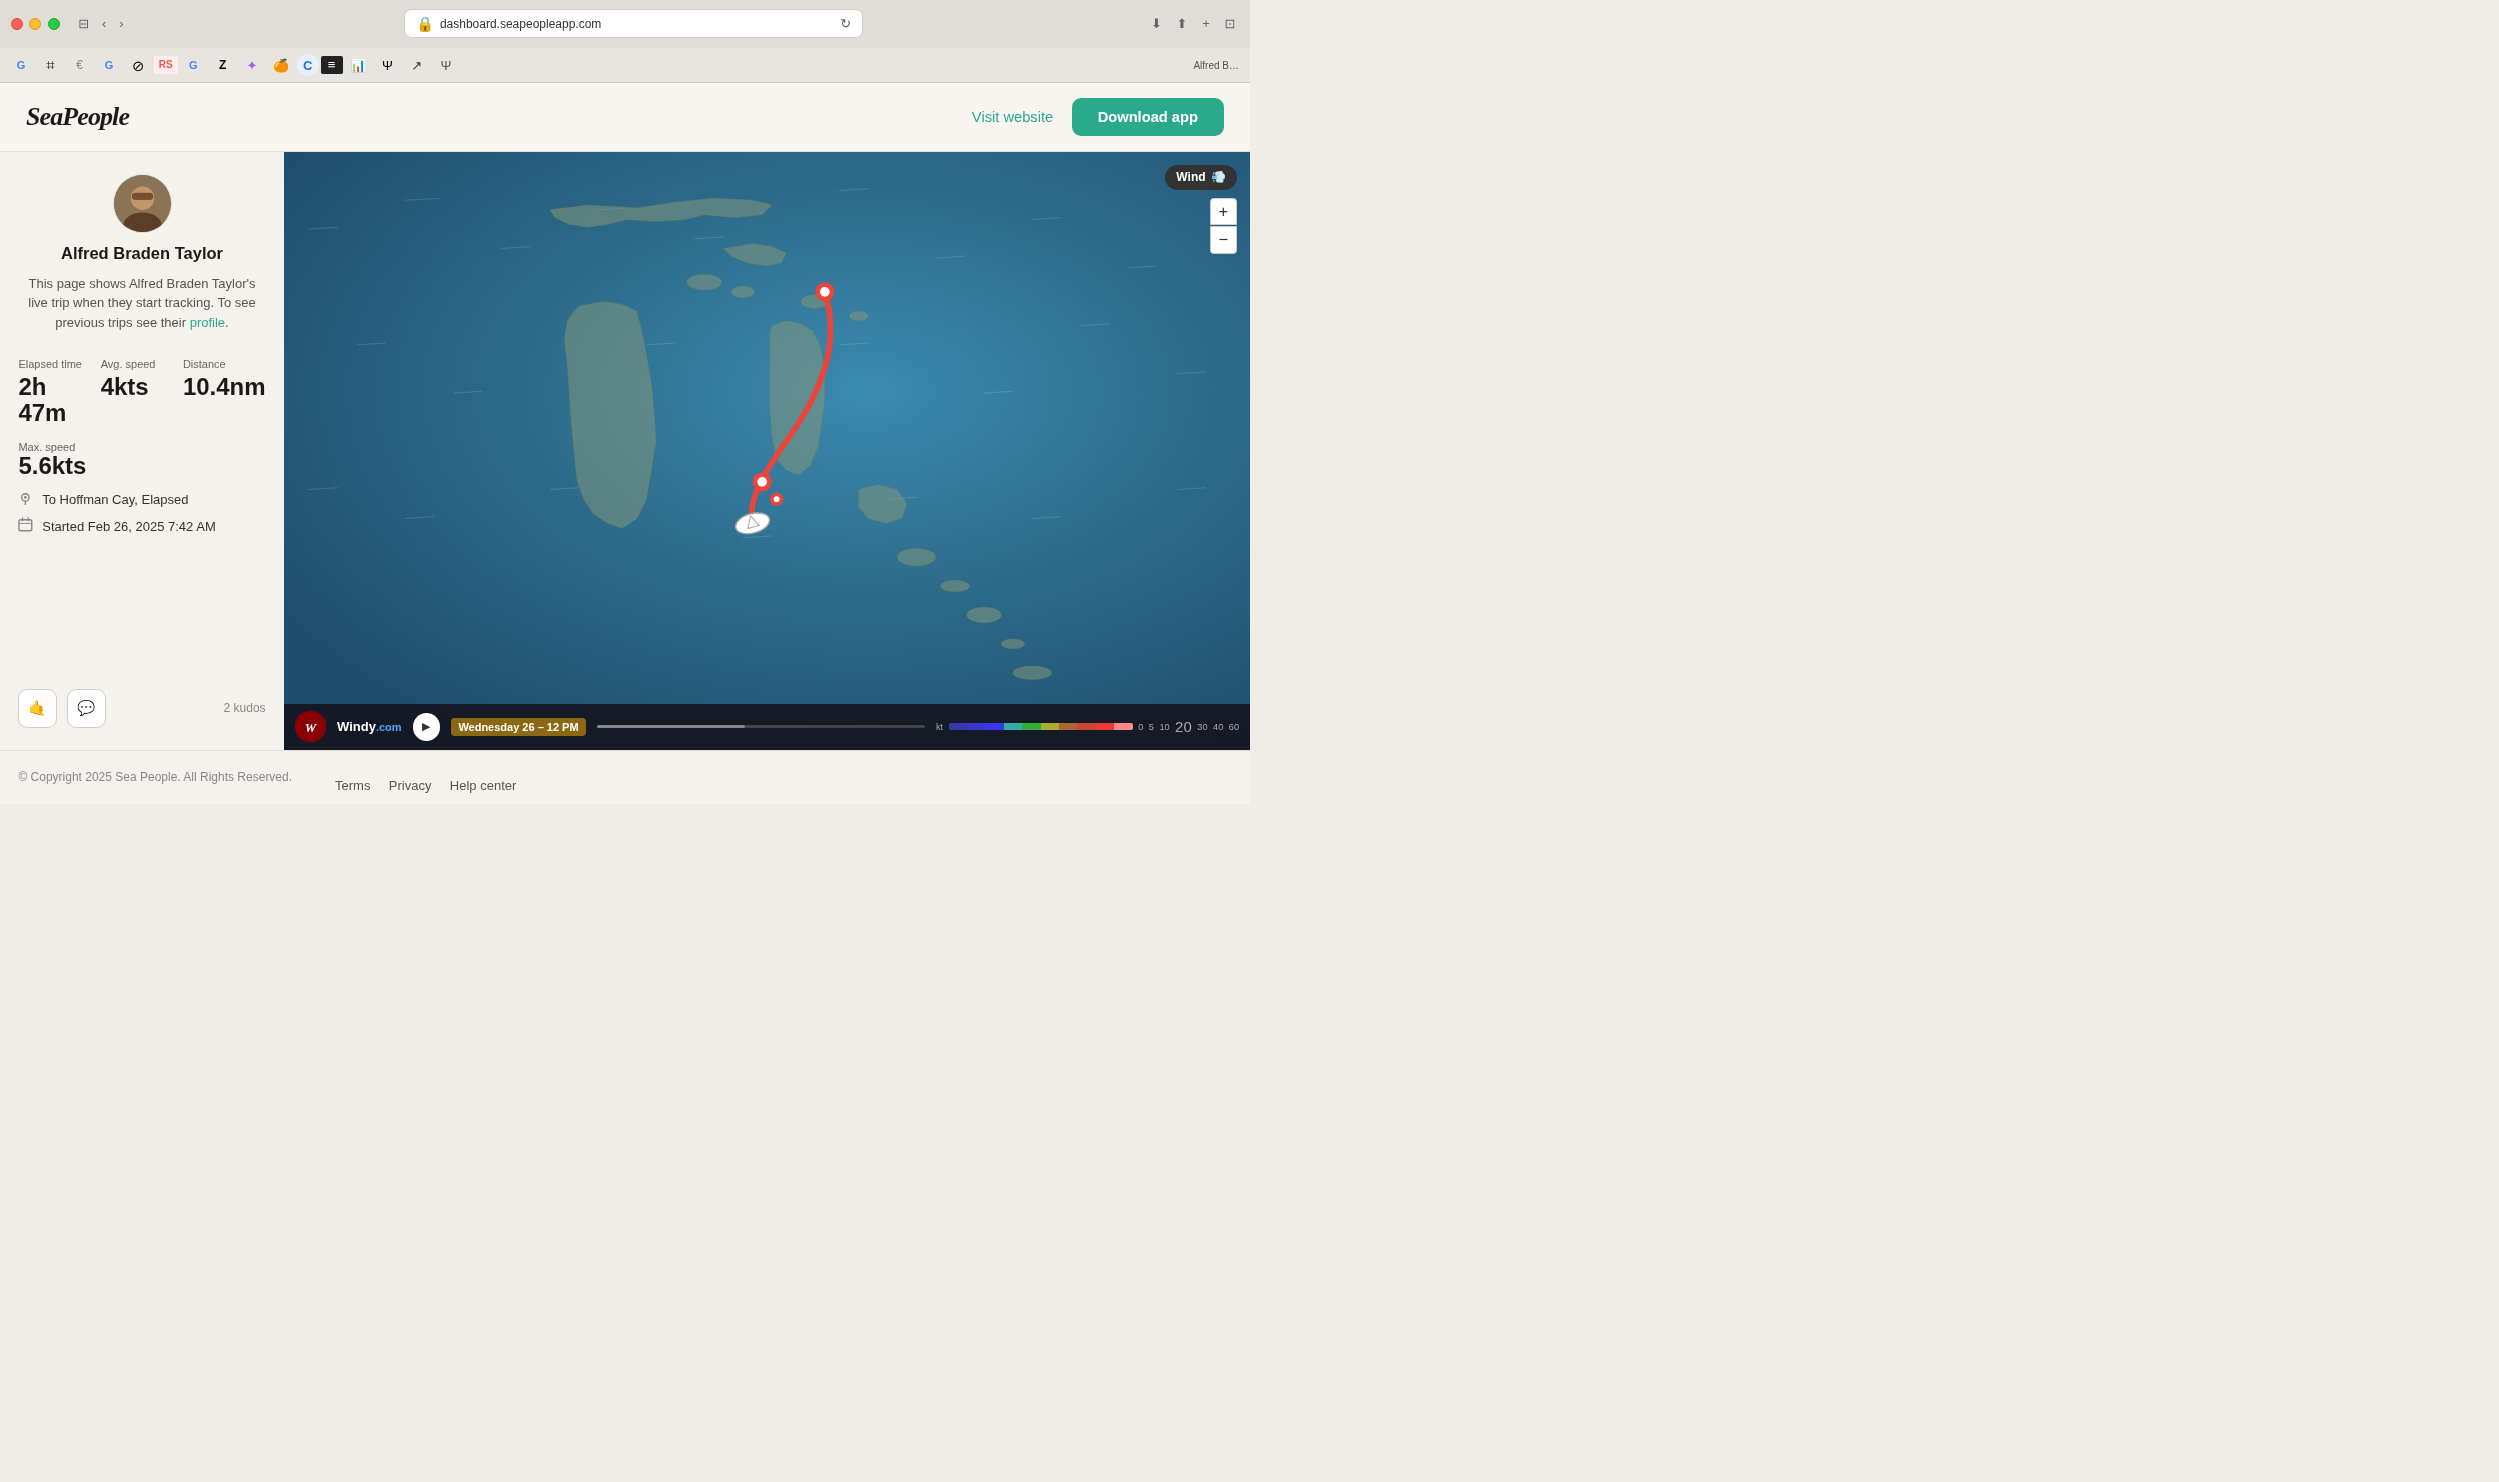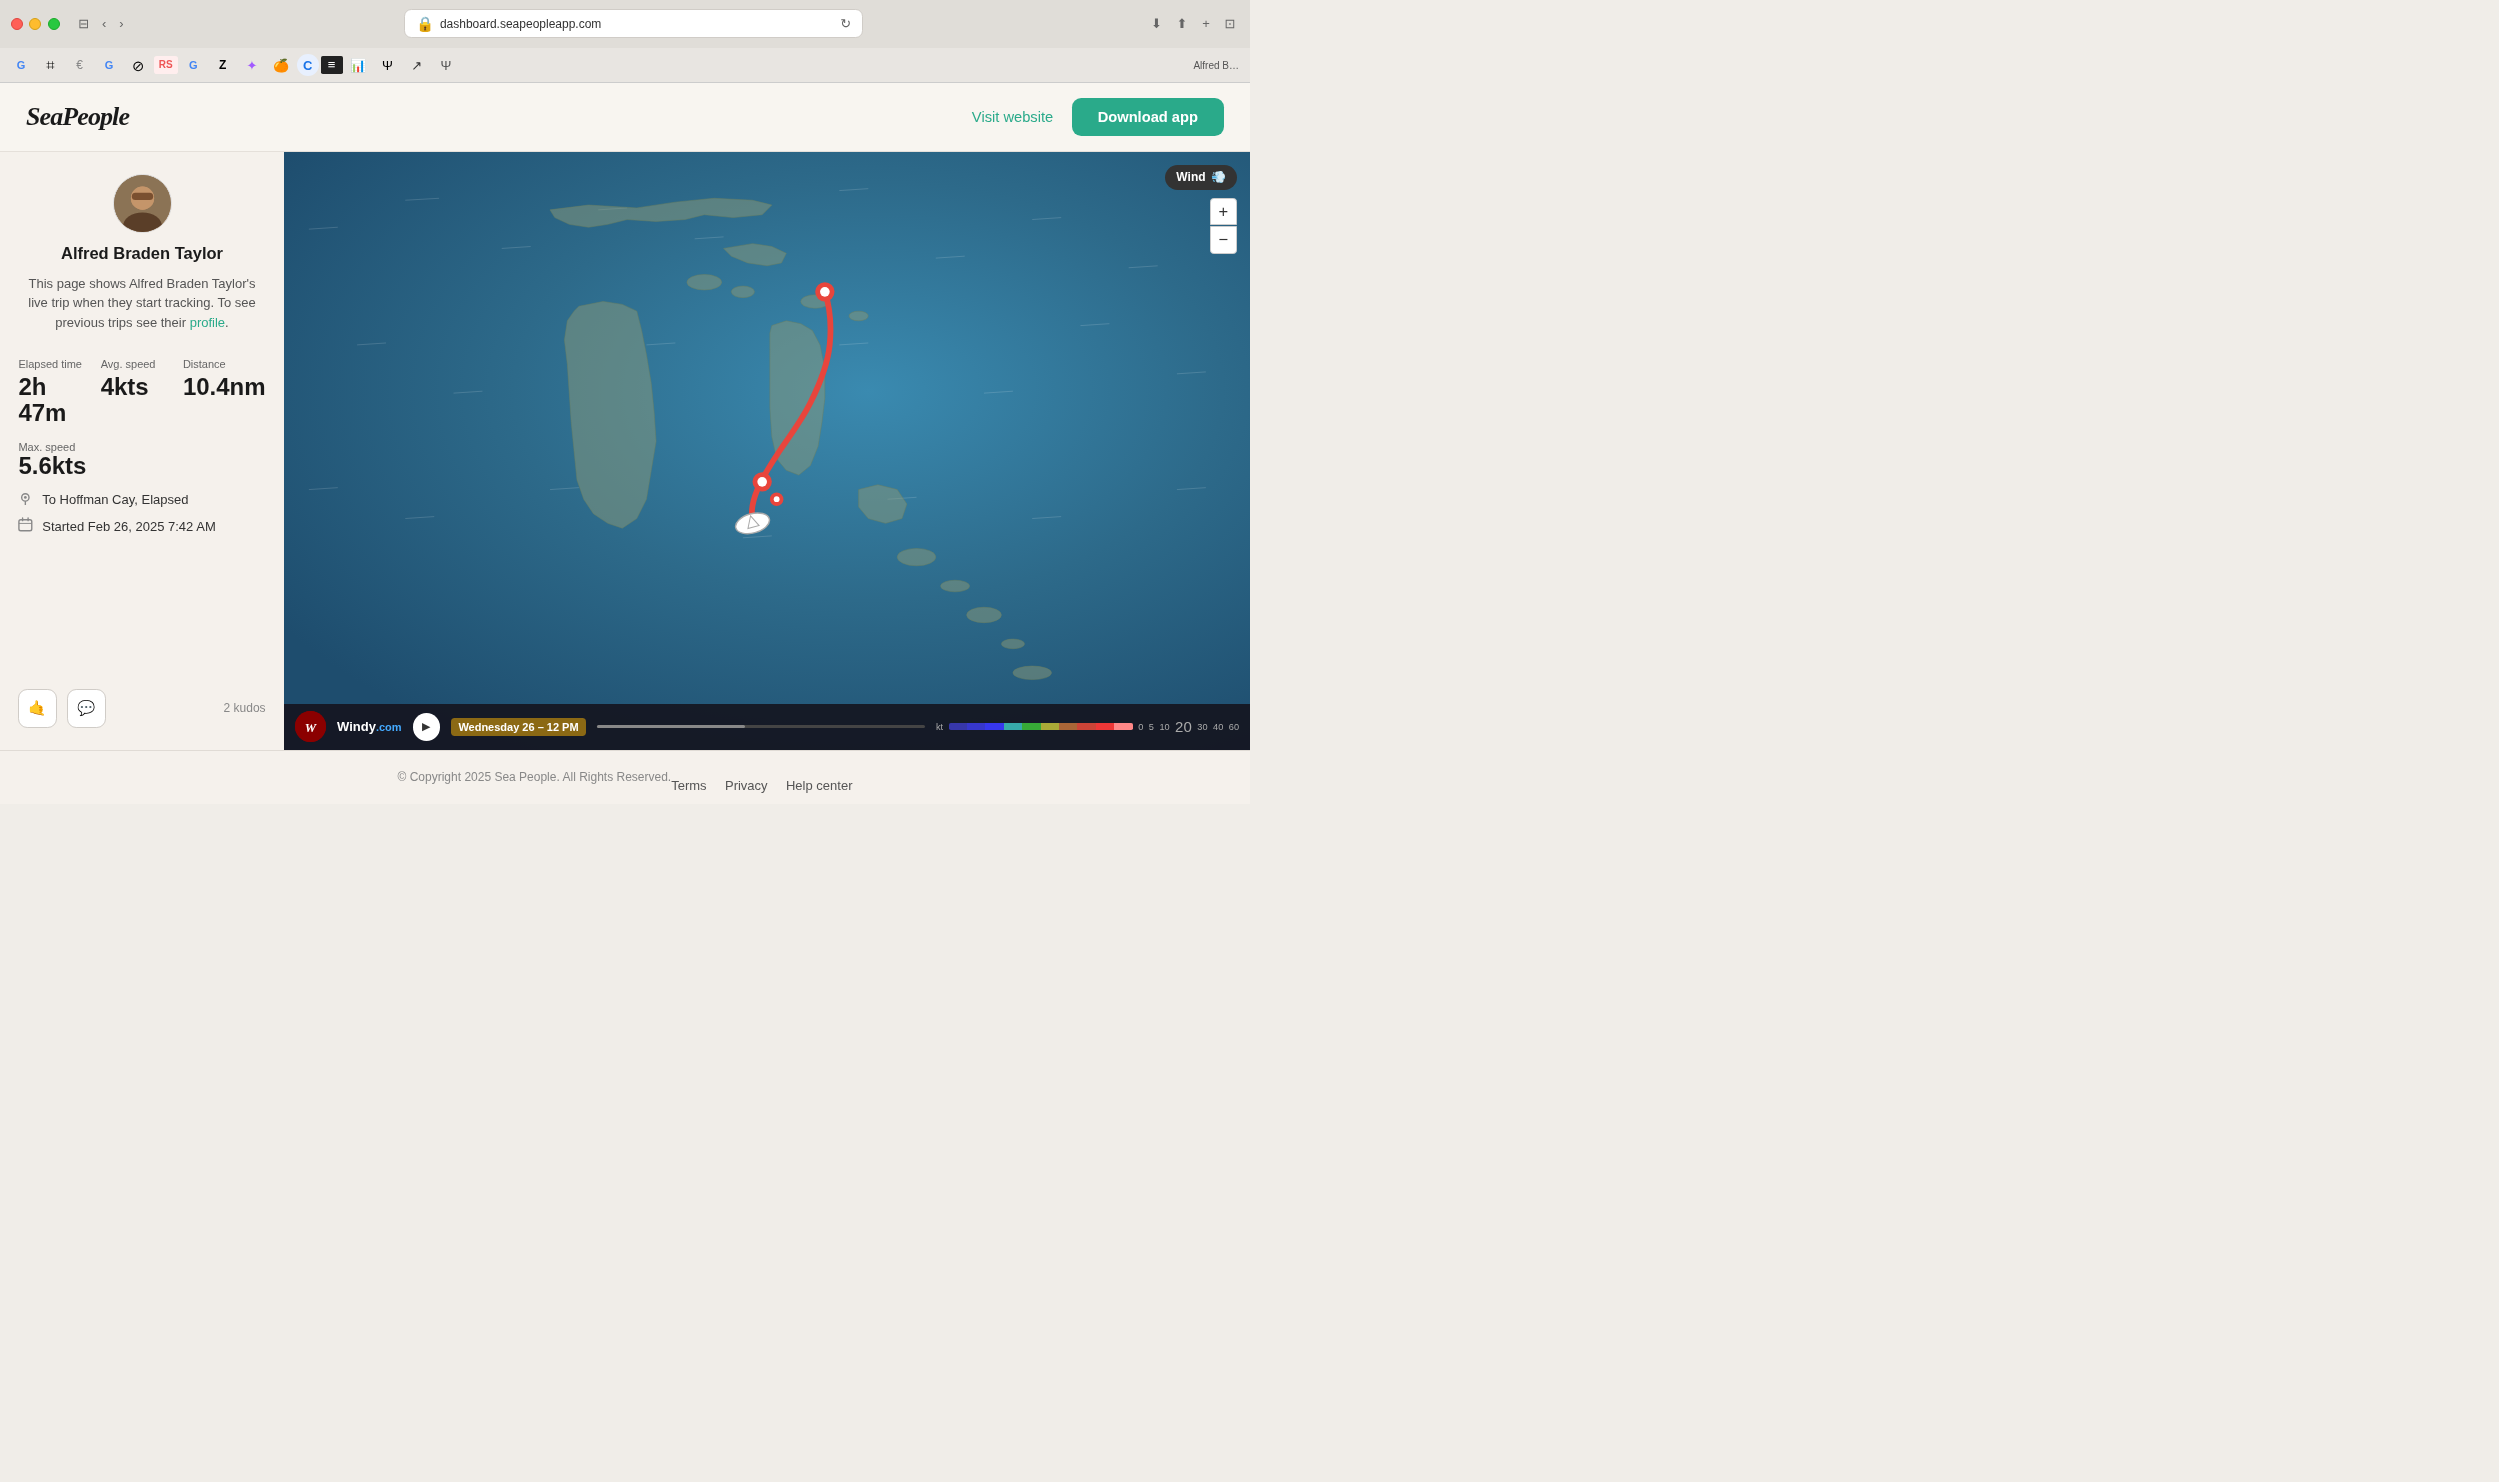--- a/index.html
+++ b/index.html
@@ -348,23 +348,24 @@
       color: #888;
     }
 
     
     .app-footer {
       background: #f5f1ec;
       border-top: 0.9px solid #e0dbd5;
       padding: 11px 18.4px;
       display: flex;
       align-items: center;
-      justify-content: center;
+      justify-content: flex-start;
       font-size: 12px;
       color: #888;
+      gap: 43px;
     }
 
     .footer-links {
       display: flex;
       gap: 18.4px;
     }
 
     .footer-link {
       color: #555;
       text-decoration: none;

